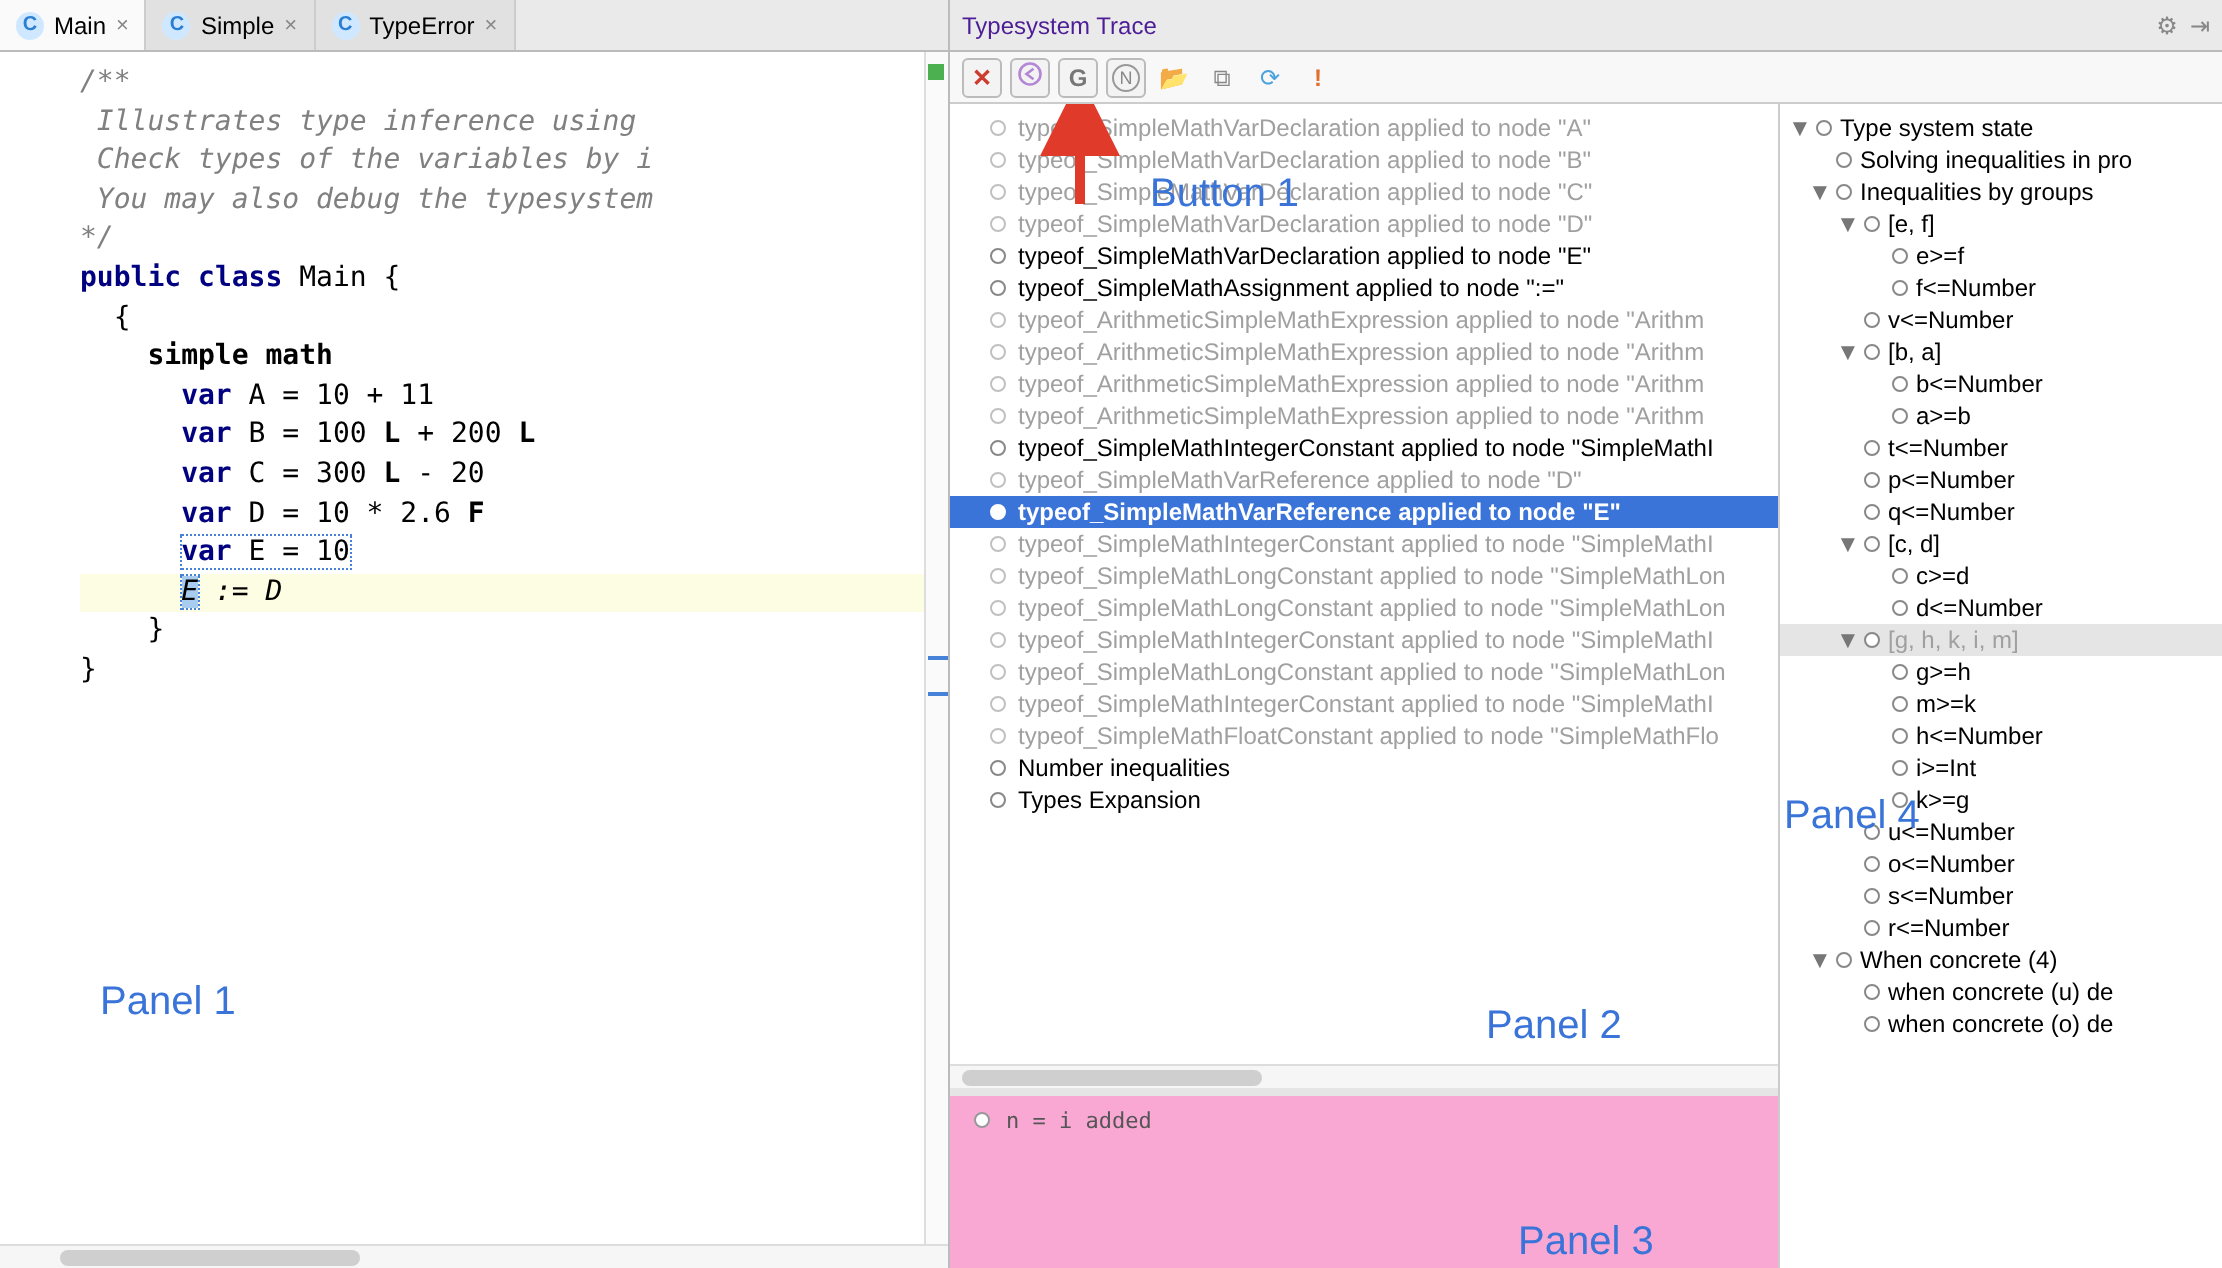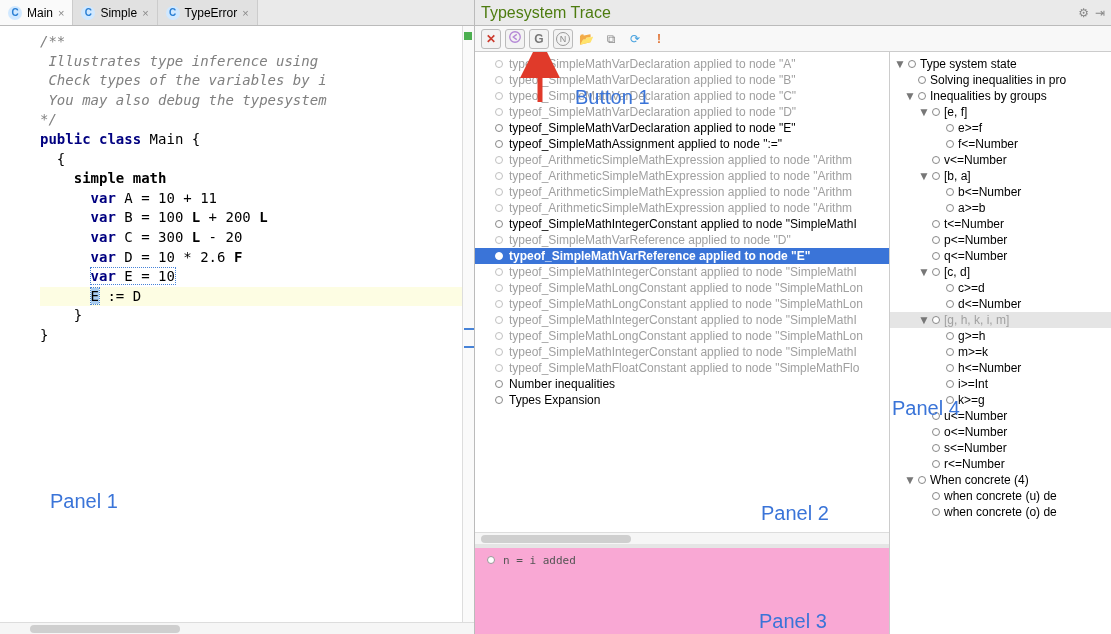--- a/index.html
+++ b/index.html
@@ -102,20 +102,21 @@
 .marker-dash2 { top: 320px; }
 
 .kw { color: #000080; font-weight: bold; }
 .comment { color: #808080; font-style: italic; }
 .code-line { white-space: pre; }
 .lnum { font-weight: bold; }
 .hl-line {
   background: #fdfde3;
   display: inline-block;
   min-width: 100%;
+  font-style: italic;
 }
 .dotted-box {
   outline: 1px dotted #4682d7;
 }
 .sel-box {
   background: #a8ccf0;
   outline: 1px dotted #4682d7;
 }
 
 .scroll-h {
@@ -137,22 +138,22 @@
 .right-header {
   height: 26px;
   display: flex;
   align-items: center;
   justify-content: space-between;
   padding: 0 6px;
   border-bottom: 1px solid #bbb;
   background: #eaeaea;
 }
 .right-title {
-  font-size: 16px;
-  color: #4d7c0f;
+  font-size: 12px;
+  color: #4c1d95;
 }
 .right-header-icons {
   display: flex;
   gap: 6px;
   color: #888;
 }
 
 
 .toolbar {
   height: 26px;
@@ -633,16 +634,16 @@
 
     <svg class="ann-arrow" style="left:40px; top:0px; width:50px; height:60px;">
       <defs>
           <marker id="ah" markerWidth="8" markerHeight="8" refX="4" refY="4" orient="auto">
         <path d="M0,0 L8,4 L0,8 Z" fill="#e03a2a"></path>
           </marker>
         </defs>
       <line x1="25" y1="50" x2="25" y2="6" stroke="#e03a2a" stroke-width="5" marker-end="url(#ah)"></line>
     </svg>
     <div class="ann" style="left:100px; top:34px;">Button 1</div>
-    <div class="ann" style="left:286px; top:450px;">Panel 2</div>
+    <div class="ann" style="left:268px; top:450px;">Panel 2</div>
     <div class="ann" style="left:284px; top:558px;text-align:right;">Panel 3</div>
   </div>
 </div>
 
 </body></html>

